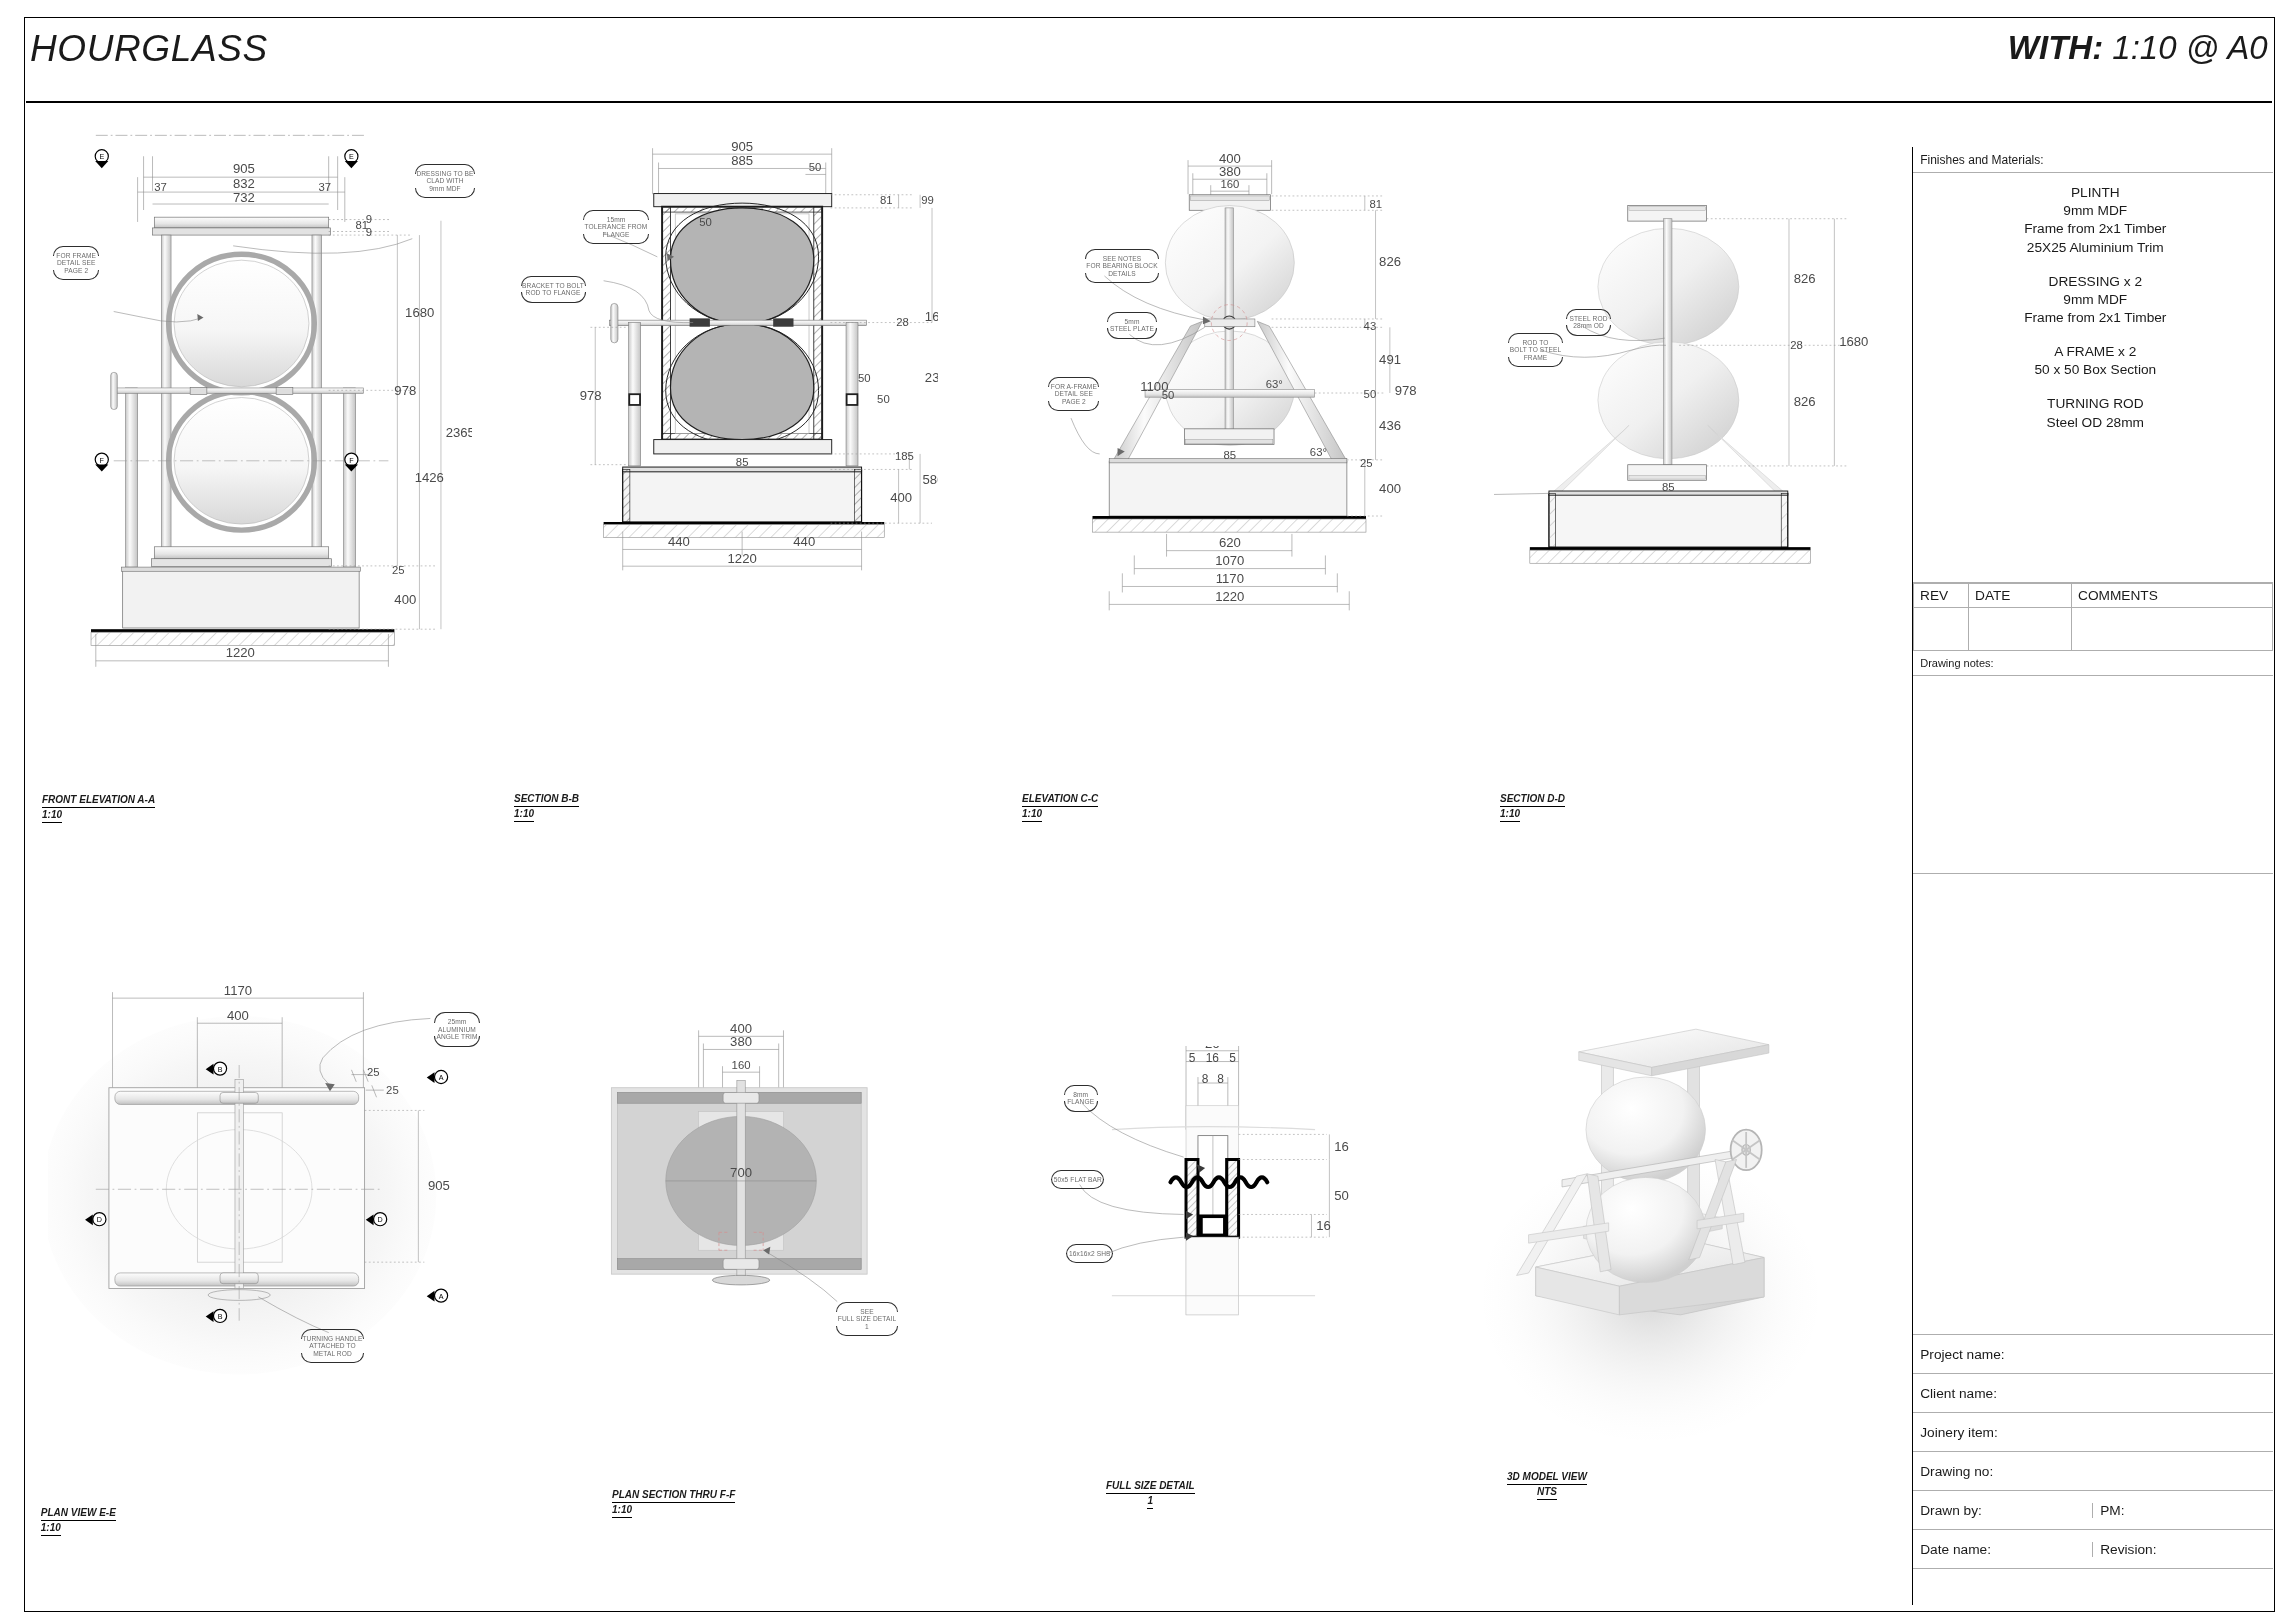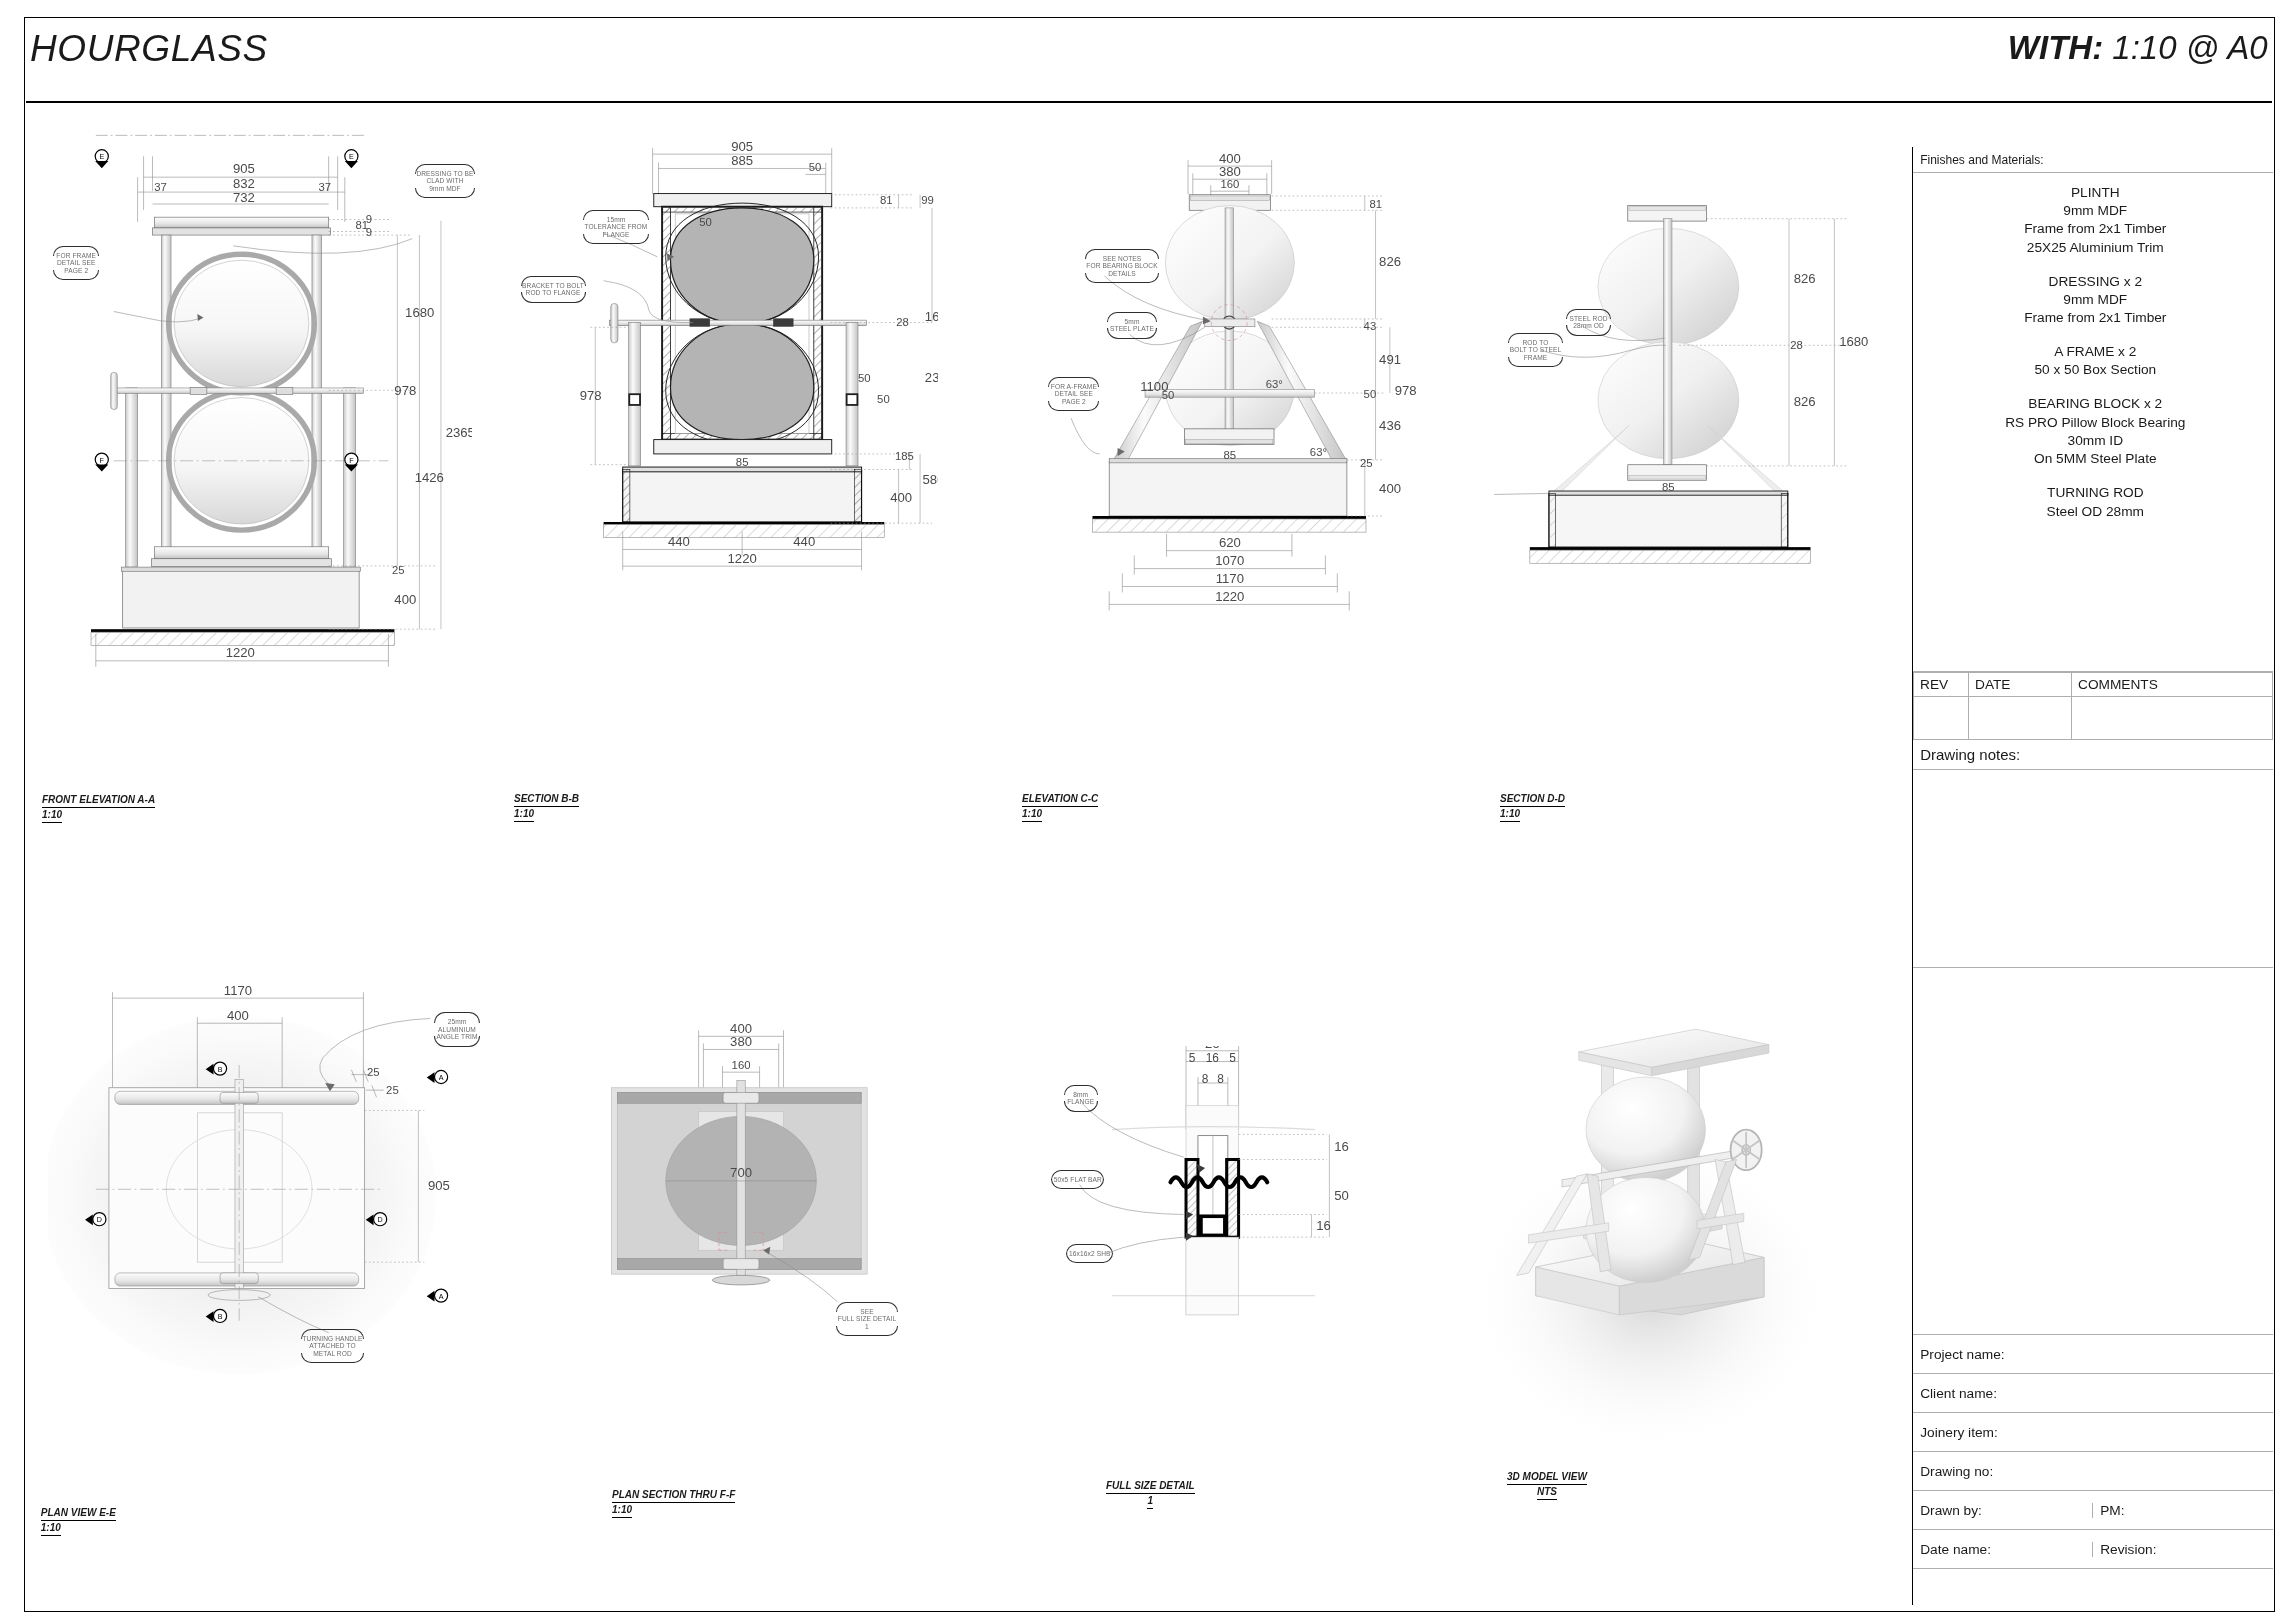--- a/index.html
+++ b/index.html
@@ -38,21 +38,21 @@
   .rp-head{font-size:12px;padding:6px 7.2px 4.8px 7.2px;}
   .mat-body{padding:10.8px 8.4px 8.4px 13px;font-size:13.7px;line-height:1.34;}
   .mat-group{margin-bottom:15.5px;text-align:center;}
   .mat-line{white-space:pre;}
   .rev-table{width:100%;border-collapse:collapse;}
   .rev-table th,.rev-table td{
     border:0.6px solid #aeaeae;font-weight:normal;font-size:13px;
     text-align:left;padding:4.2px 6px;vertical-align:top;
   }
   .rev-table th{font-size:13.7px;}
-  .notes-label{font-size:15px;padding:6px 7.2px;border-bottom:0.6px solid #aeaeae;}
+  .notes-label{font-size:11px;padding:6px 7.2px;border-bottom:0.6px solid #aeaeae;}
   .notes-blank{height:197px;border-bottom:0.6px solid #aeaeae;}
   .tb-row{display:flex;border-bottom:0.6px solid #aeaeae;height:38px;align-items:center;}
   .tb-cell{font-size:13.7px;padding-left:7.2px;box-sizing:border-box;}
   .tb-cell.half{width:50%;border-right:0.6px solid #aeaeae;}
   .tb-cell.half2{width:50%;}
   .tb-cell.full{width:100%;}
   
   .view{position:absolute;}
   .view-label{
     position:absolute;font-size:10px;font-style:italic;font-weight:bold;
@@ -102,26 +102,20 @@
         <div class="mat-line">25X25 Aluminium Trim</div>
       </div>
       <div class="mat-group">
         <div class="mat-line">DRESSING x 2</div>
         <div class="mat-line">9mm MDF</div>
         <div class="mat-line">Frame from 2x1 Timber</div>
       </div>
       <div class="mat-group">
         <div class="mat-line">A FRAME x 2</div>
         <div class="mat-line">50 x 50 Box Section</div>
-      </div>
-      <div class="mat-group">
-        <div class="mat-line">BEARING BLOCK x 2</div>
-        <div class="mat-line">RS PRO Pillow Block Bearing</div>
-        <div class="mat-line">30mm ID</div>
-        <div class="mat-line">On 5MM Steel Plate</div>
       </div>
       <div class="mat-group">
         <div class="mat-line">TURNING ROD</div>
         <div class="mat-line">Steel OD 28mm</div>
       </div>
     </div>
 
     <div style="height:126px;border-bottom:0.6px solid #aeaeae;"></div>
 
     <table class="rev-table">

